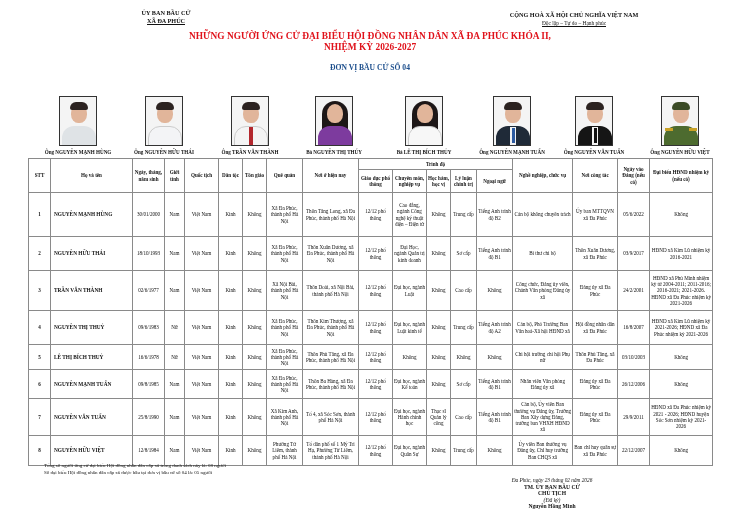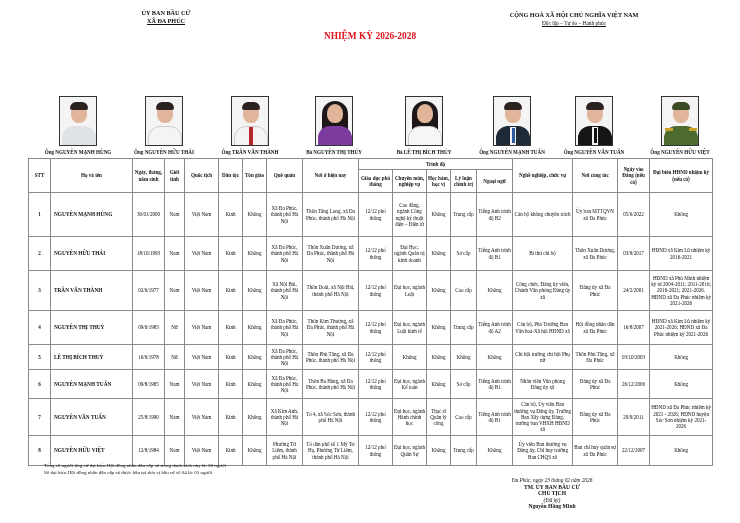--- a/index.html
+++ b/index.html
@@ -44,23 +44,25 @@
 <div class="hdr-left">
   <div>ỦY BAN BẦU CỬ</div>
   <div class="u">XÃ ĐA PHÚC</div>
 </div>
 <div class="hdr-right">
   <div>CỘNG HOÀ XÃ HỘI CHỦ NGHĨA VIỆT NAM</div>
   <div class="motto">Độc lập – Tự do – Hạnh phúc</div>
 </div>
 
 <div class="title">
-  <div>NHIỆM KỲ 2026-2028</div>
+  <div>NHỮNG NGƯỜI ỨNG CỬ ĐẠI BIỂU HỘI ĐỒNG NHÂN DÂN XÃ ĐA PHÚC KHÓA II,</div>
+  <div>NHIỆM KỲ 2026-2027</div>
 </div>
 <div class="unit">
+  <div>ĐƠN VỊ BẦU CỬ SỐ 04</div>
 </div>
 
 <div class="photos">
   <div class="cand" style="left:0px">
     <div class="frame">
         <div class="body" style="background:#dfe3e6"></div>
         <div class="head"></div>
         <div class="hair"></div>
       </div>
     <div class="cap">Ông NGUYỄN MẠNH HÙNG</div>

